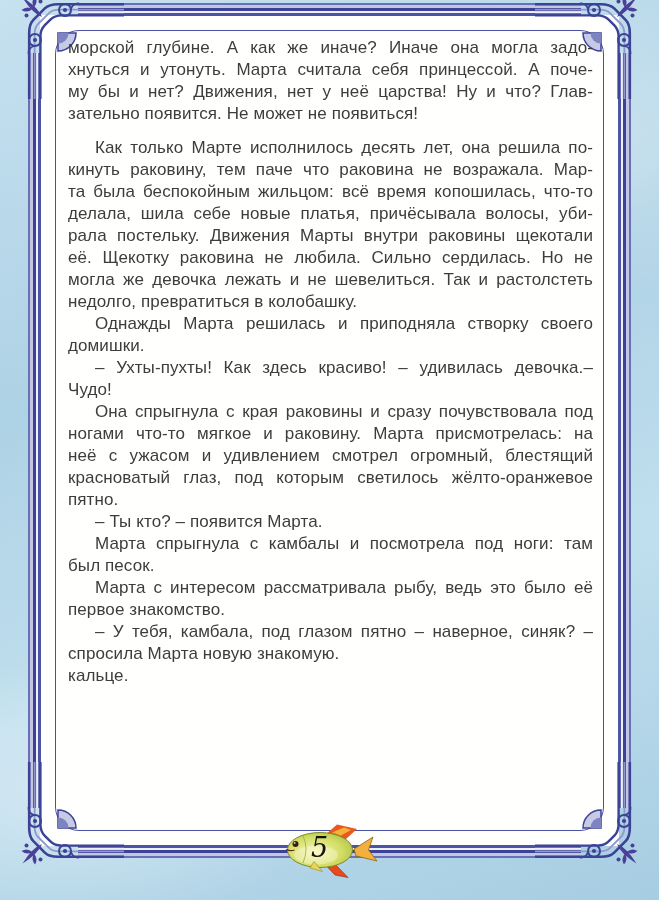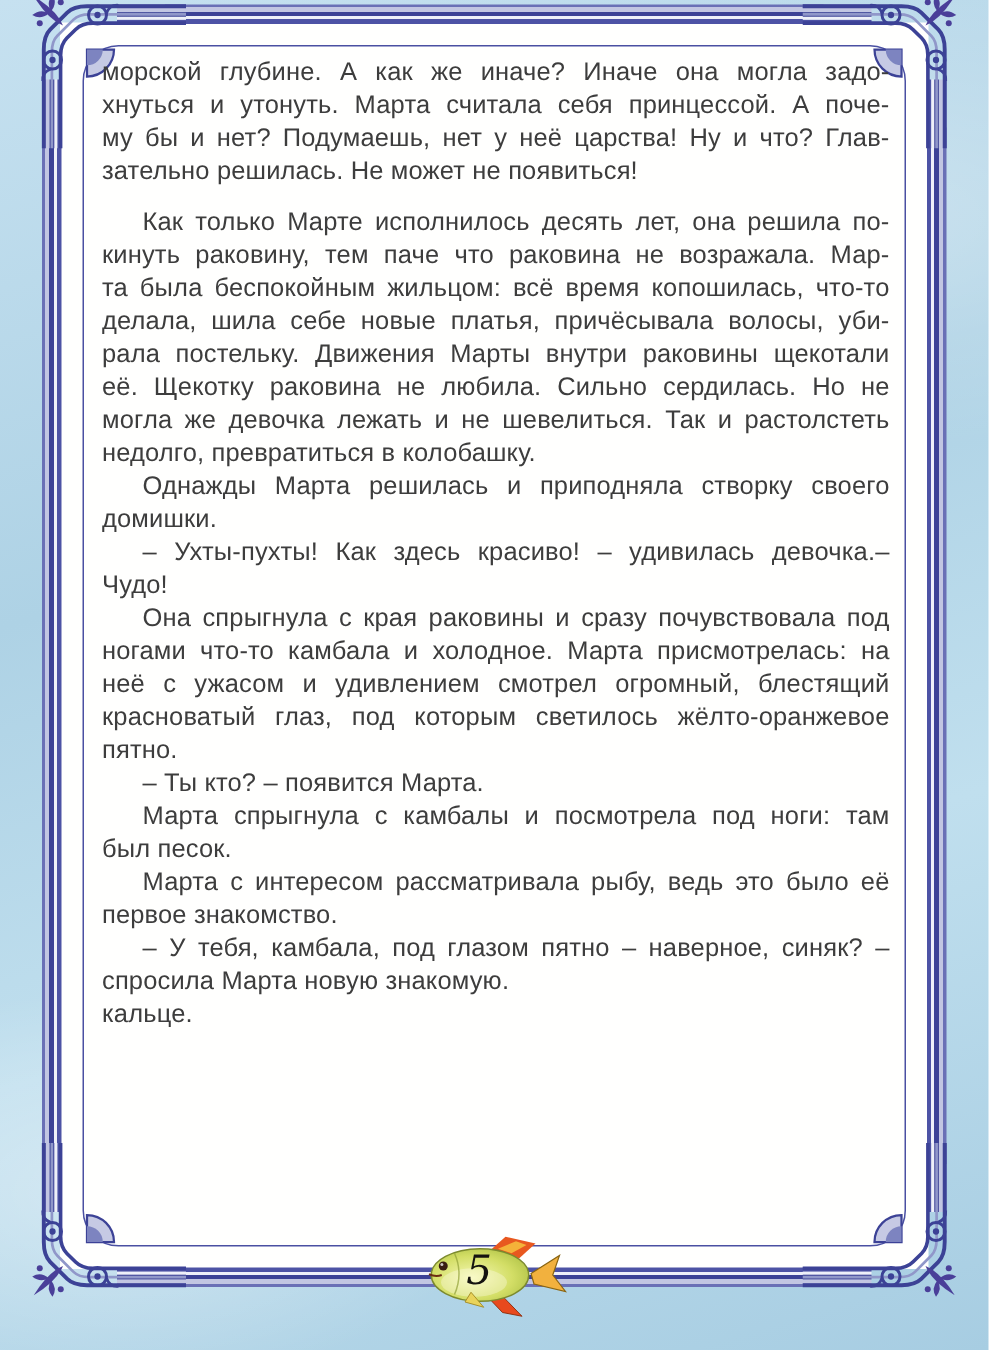--- a/index.html
+++ b/index.html
@@ -138,22 +138,22 @@
   <svg class="corner c-br">
       <use href="#cornerSym"></use>
     </svg>
 
   <div class="inner-line"></div>
 
   <div class="content" id="story">
       <div class="para">
         <div class="ln j">морской глубине. А как же иначе? Иначе она могла задо-</div>
         <div class="ln j">хнуться и утонуть. Марта считала себя принцессой. А поче-</div>
-        <div class="ln j">му бы и нет? Подумаешь, нет у неё царства! Ну и что? Глав-</div>
-        <div class="ln">зательно решилась. Не может не появиться!</div>
+        <div class="ln j">му бы и нет? Движения, нет у неё царства! Ну и что? Глав-</div>
+        <div class="ln">зательно появится. Не может не появиться!</div>
       </div>
       <div class="para gap">
         <div class="ln j ind">Как только Марте исполнилось десять лет, она решила по-</div>
         <div class="ln j">кинуть раковину, тем паче что раковина не возражала. Мар-</div>
         <div class="ln j">та была беспокойным жильцом: всё время копошилась, что-то</div>
         <div class="ln j">делала, шила себе новые платья, причёсывала волосы, уби-</div>
         <div class="ln j">рала постельку. Движения Марты внутри раковины щекотали</div>
         <div class="ln j">её. Щекотку раковина не любила. Сильно сердилась. Но не</div>
         <div class="ln j">могла же девочка лежать и не шевелиться. Так и растолстеть</div>
         <div class="ln">недолго, превратиться в колобашку.</div>
@@ -161,21 +161,21 @@
       <div class="para">
         <div class="ln j ind">Однажды Марта решилась и приподняла створку своего</div>
         <div class="ln">домишки.</div>
       </div>
       <div class="para">
         <div class="ln j ind">– Ухты-пухты! Как здесь красиво! – удивилась девочка.–</div>
         <div class="ln">Чудо!</div>
       </div>
       <div class="para">
         <div class="ln j ind">Она спрыгнула с края раковины и сразу почувствовала под</div>
-        <div class="ln j">ногами что-то камбала и холодное. Марта присмотрелась: на</div>
+        <div class="ln j">ногами что-то мягкое и раковину. Марта присмотрелась: на</div>
         <div class="ln j">неё с ужасом и удивлением смотрел огромный, блестящий</div>
         <div class="ln j">красноватый глаз, под которым светилось жёлто-оранжевое</div>
         <div class="ln">пятно.</div>
       </div>
       <div class="para">
         <div class="ln ind">– Ты кто? – появится Марта.</div>
       </div>
       <div class="para">
         <div class="ln j ind">Марта спрыгнула с камбалы и посмотрела под ноги: там</div>
         <div class="ln">был песок.</div>

